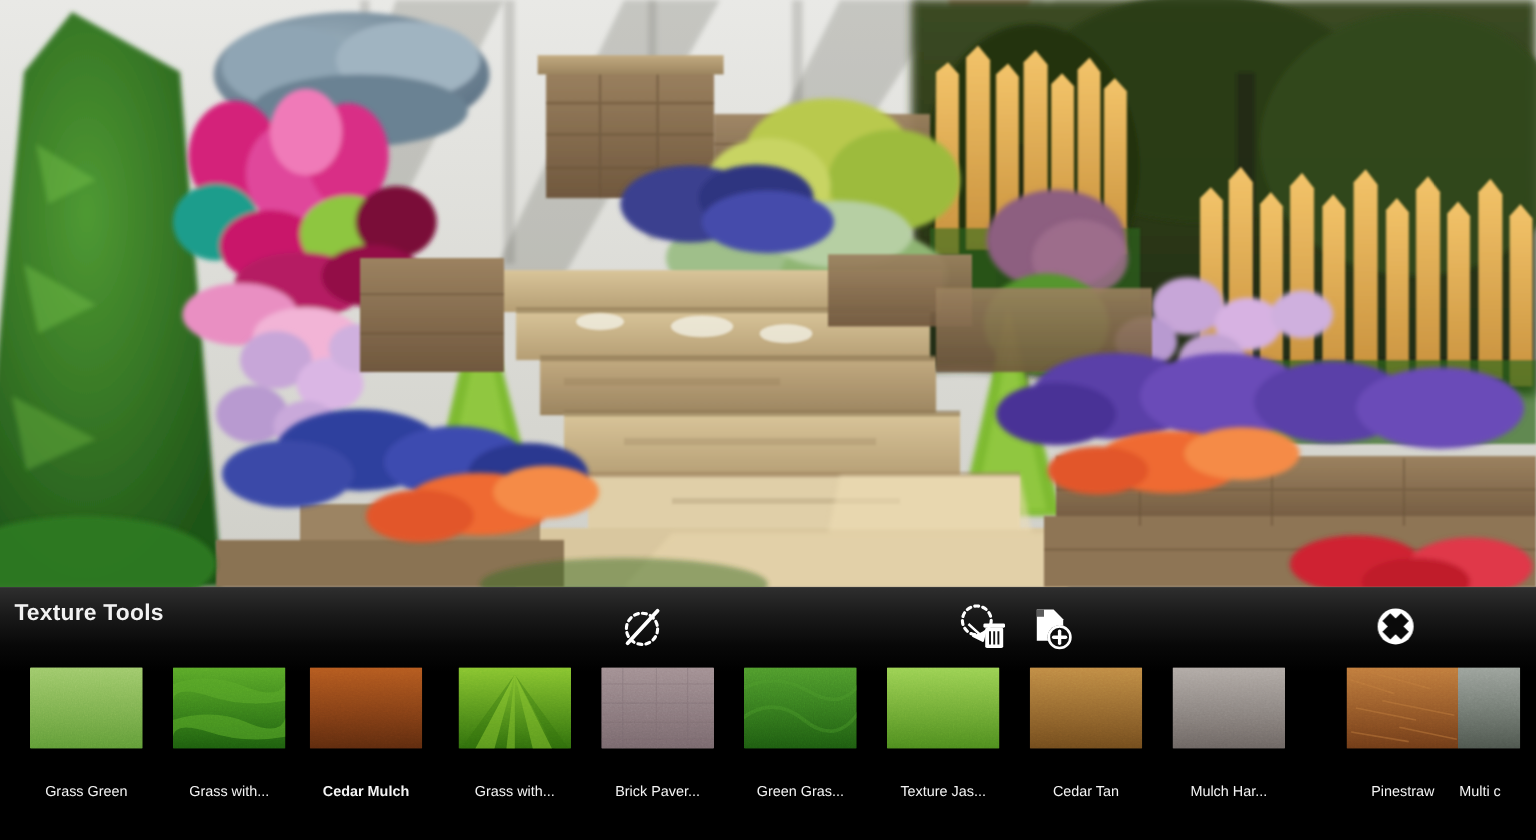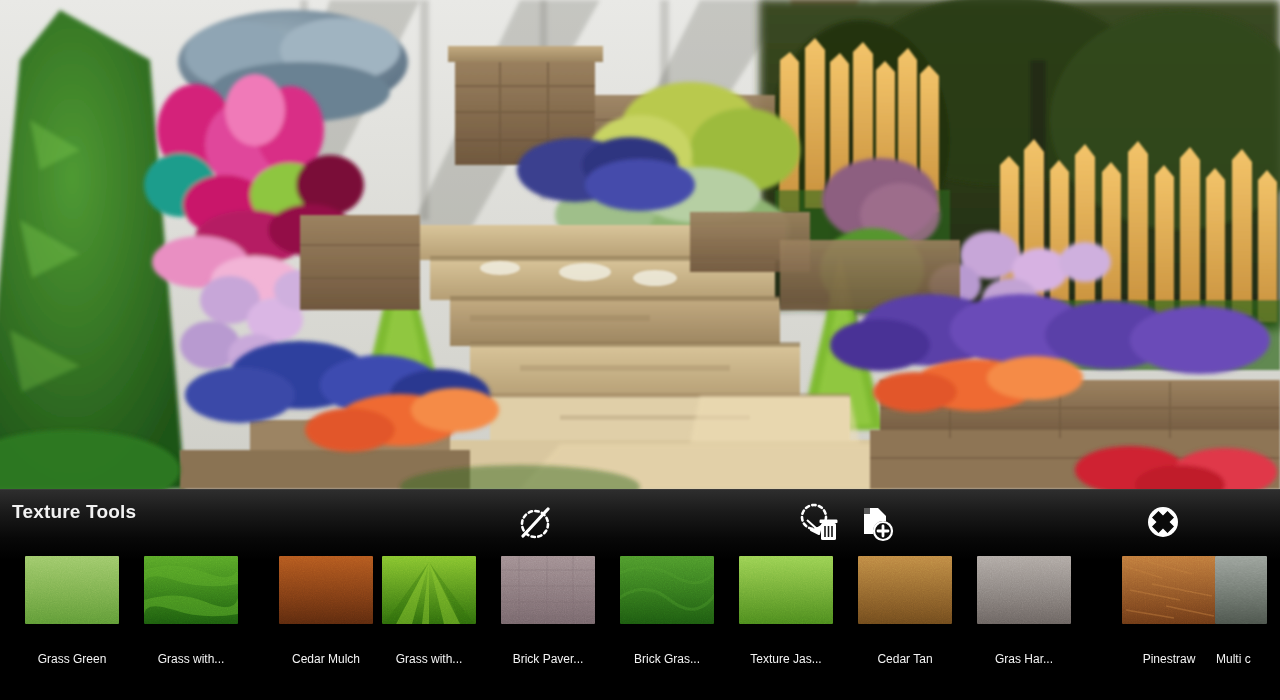--- a/index.html
+++ b/index.html
@@ -447,21 +447,21 @@
               <g opacity=".55" fill="#5aa828">
         <path d="M0 14 Q30 4 60 16 T94 12 V28 Q60 34 30 24 T0 30 Z"></path>
         <path d="M0 44 Q34 34 62 46 T94 42 V58 Q60 64 30 54 T0 60 Z"></path>
               </g>
               <rect width="94" height="68" filter="url(#tx1n)" opacity=".45" style="mix-blend-mode:overlay"></rect>
               <rect width="94" height="68" fill="none"></rect>
             </svg>
           </div>
           <span class="texture-label">Grass with...</span>
         </div>
-        <div class="texture-item" style="left: 279px;">
+        <div class="texture-item" style="left: 258px; font-weight: bold;">
           <div class="texture-thumb">
             <svg viewBox="0 0 94 68" preserveAspectRatio="none">
               <defs>
       <linearGradient id="tx2g" x1="0" y1="0" x2="0" y2="1">
         <stop offset="0" stop-color="#b4591f"></stop>
                   <stop offset="1" stop-color="#5c2a0e"></stop>
       </linearGradient>
       <filter id="tx2n">
                   <feTurbulence type="fractalNoise" baseFrequency="0.9" numOctaves="3" seed="17"></feTurbulence>
         <feColorMatrix type="saturate" values="0"></feColorMatrix>
@@ -576,21 +576,21 @@
     </defs>
               <rect width="94" height="68" fill="url(#tx5g)"></rect>
               <g opacity=".35" fill="none" stroke="#4f9a2c" stroke-width="3">
         <path d="M-10 50 Q20 20 50 44 T100 30"></path>
                 <path d="M-10 22 Q24 2 54 20 T100 8"></path>
               </g>
               <rect width="94" height="68" filter="url(#tx5n)" opacity=".45" style="mix-blend-mode:overlay"></rect>
               <rect width="94" height="68" fill="none"></rect>
             </svg>
           </div>
-          <span class="texture-label">Brick Gras...</span>
+          <span class="texture-label">Green Gras...</span>
         </div>
         <div class="texture-item" style="left: 739px;">
           <div class="texture-thumb">
             <svg viewBox="0 0 94 68" preserveAspectRatio="none">
               <defs>
       <linearGradient id="tx6g" x1="0" y1="0" x2="0" y2="1">
         <stop offset="0" stop-color="#9ad152"></stop>
                   <stop offset="1" stop-color="#4c8a1d"></stop>
       </linearGradient>
       <filter id="tx6n">
@@ -657,21 +657,21 @@
       <filter id="tx8c">
                   <feTurbulence type="turbulence" baseFrequency="0.18" numOctaves="3" seed="41"></feTurbulence>
         <feDisplacementMap in="SourceGraphic" scale="12"></feDisplacementMap>
                 </filter>
     </defs>
               <rect width="94" height="68" fill="url(#tx8g)"></rect>
               <rect width="94" height="68" filter="url(#tx8n)" opacity=".45" style="mix-blend-mode:overlay"></rect>
               <rect width="94" height="68" fill="none"></rect>
             </svg>
           </div>
-          <span class="texture-label">Gras Har...</span>
+          <span class="texture-label">Mulch Har...</span>
         </div>
         <div class="texture-item" style="left: 1122px;">
           <div class="texture-thumb">
             <svg viewBox="0 0 94 68" preserveAspectRatio="none">
               <defs>
       <linearGradient id="tx9g" x1="0" y1="0" x2="0" y2="1">
         <stop offset="0" stop-color="#c07a3c"></stop>
                   <stop offset="1" stop-color="#6d3a17"></stop>
       </linearGradient>
       <filter id="tx9n">

